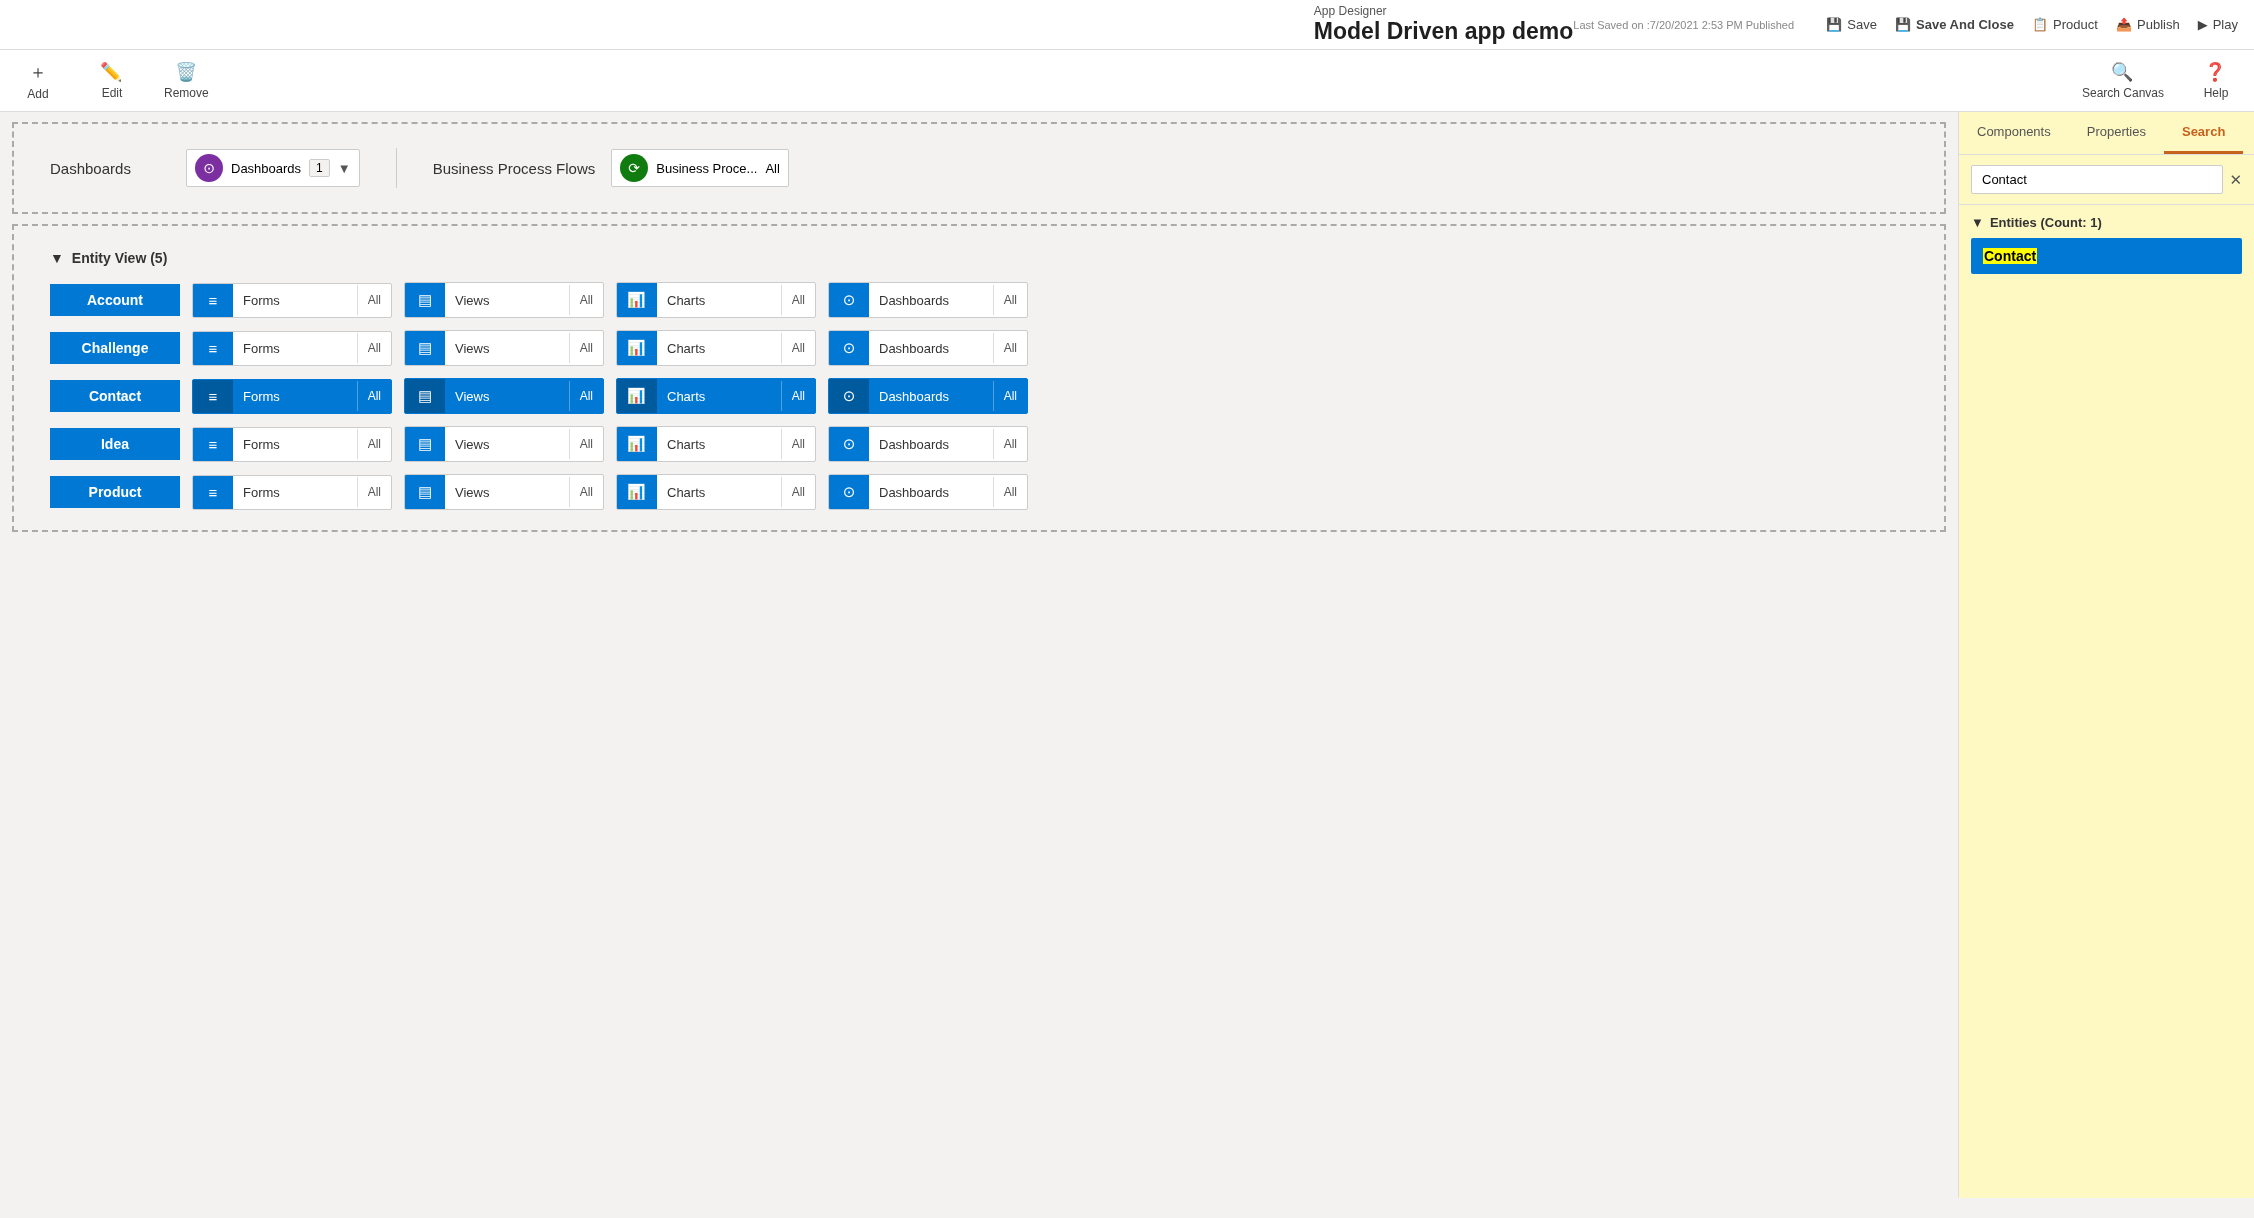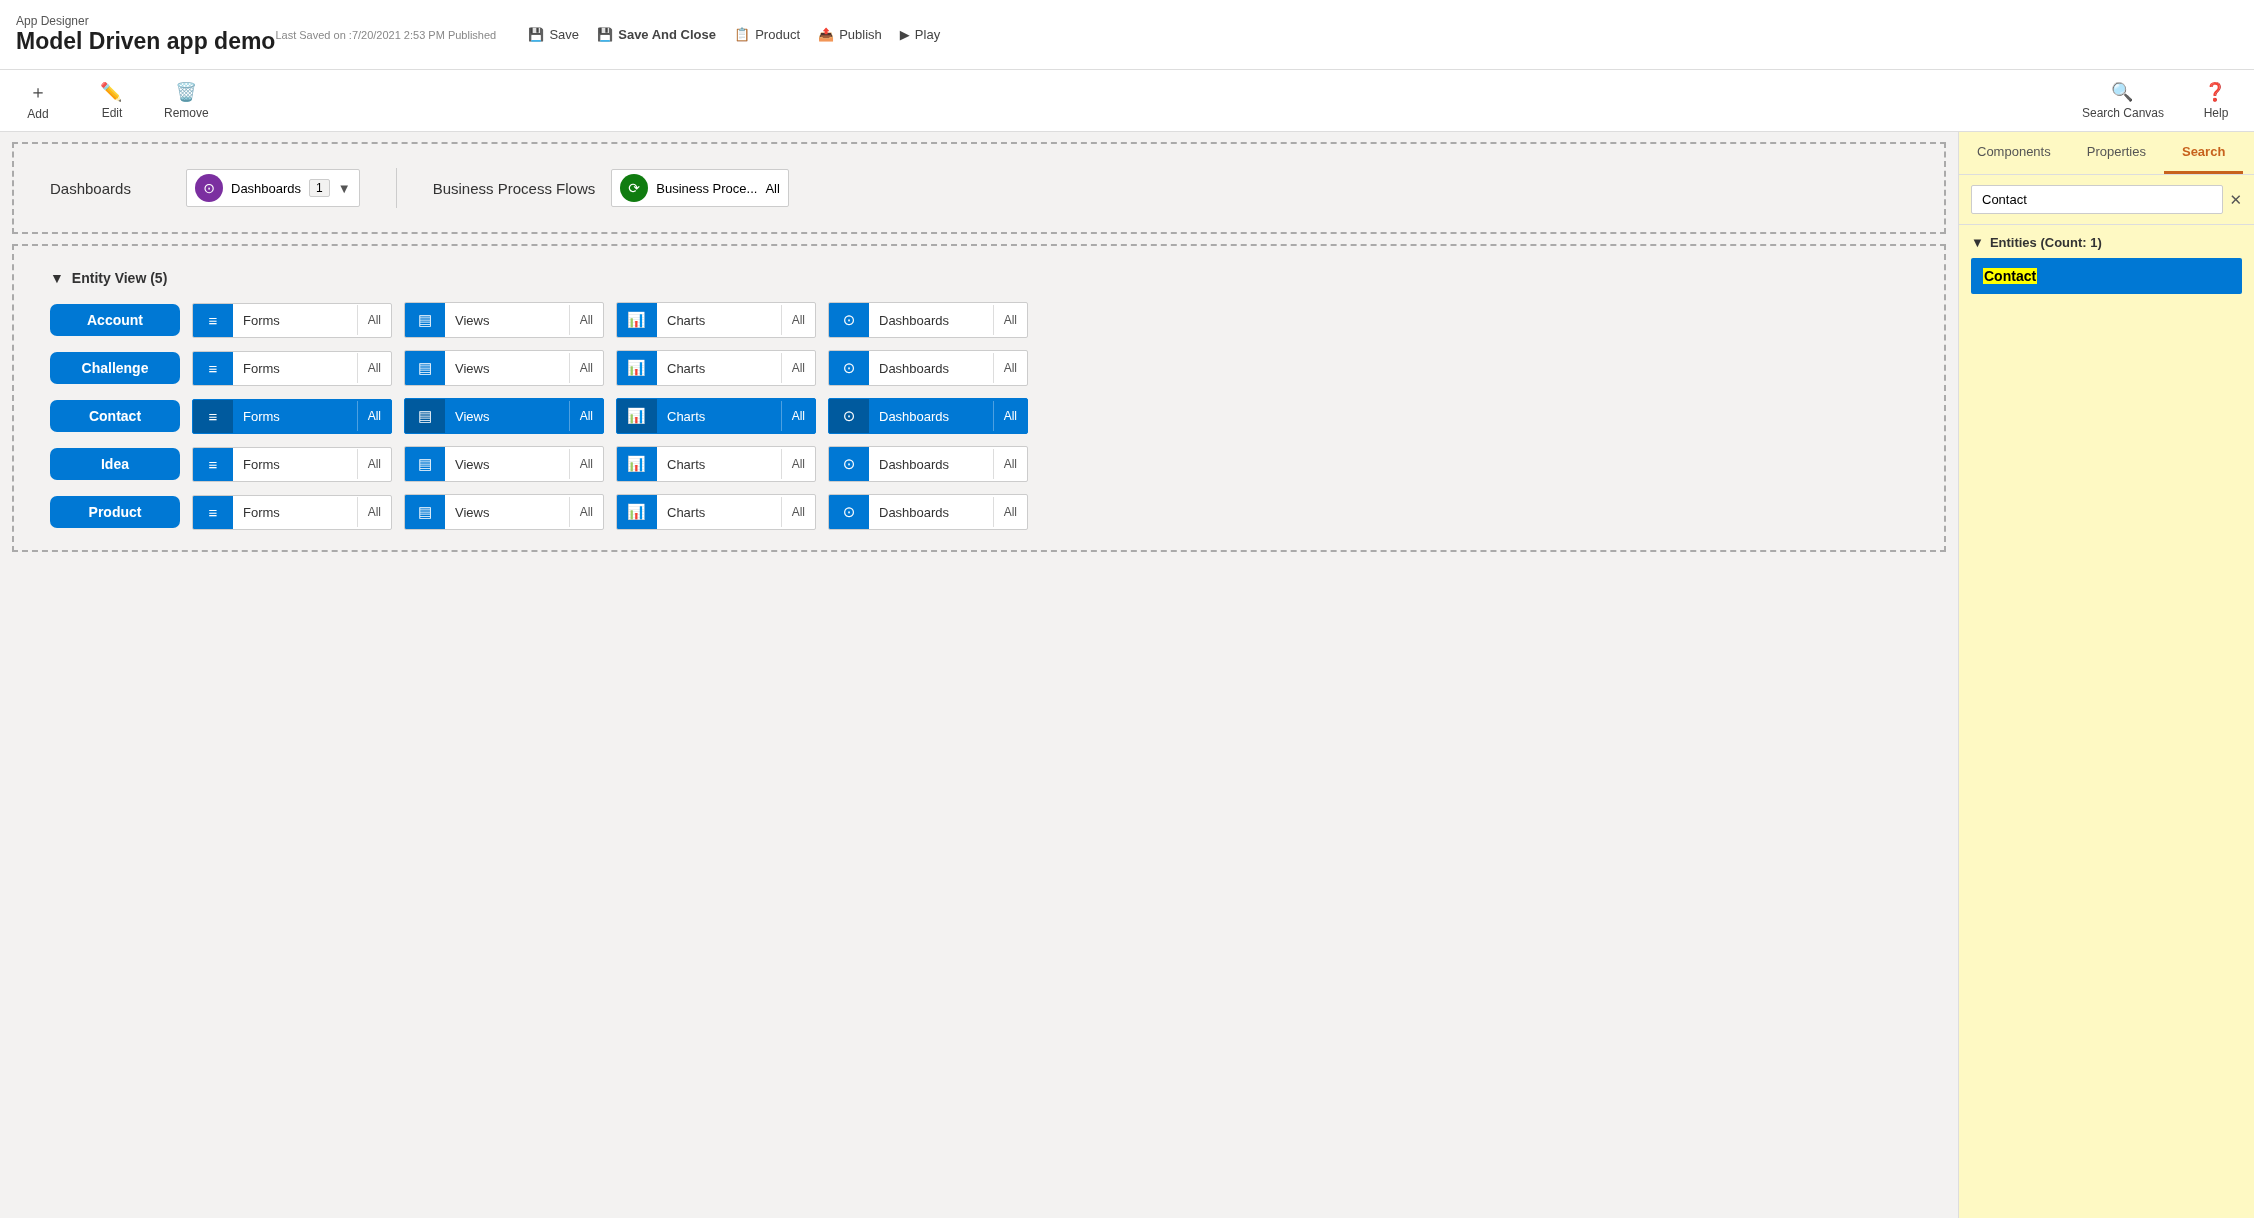--- a/index.html
+++ b/index.html
@@ -4,23 +4,23 @@
   <style>
     * { box-sizing: border-box; margin: 0; padding: 0; }
     body { font-family: 'Segoe UI', sans-serif; font-size: 13px; background: #f3f2f1; overflow: hidden; width: 2254px; height: 1218px; }
 
     
     .top-bar {
       background: #fff;
       border-bottom: 1px solid #ddd;
       display: flex;
       align-items: center;
-      justify-content: flex-start;
+      justify-content: flex-end;
       padding: 6px 16px;
-      height: 70px;
+      height: 50px;
     }
     .top-bar-left .app-label { font-size: 12px; color: #555; }
     .top-bar-left .app-title { font-size: 23px; font-weight: 600; color: #1f1f1f; }
     .top-bar-right { display: flex; align-items: center; gap: 18px; font-size: 13px; color: #555; }
     .top-bar-right .last-saved { font-size: 11px; color: #888; margin-right: 14px; }
     .top-bar-btn { display: flex; align-items: center; gap: 5px; cursor: pointer; color: #444; font-size: 13px; }
     .top-bar-btn.save-close { font-weight: 600; }
 
     
     .toolbar {
@@ -113,21 +113,21 @@
     }
 
     
     .entity-rows { padding: 6px 20px; display: flex; flex-direction: column; gap: 12px; }
     .entity-row { display: flex; align-items: center; gap: 12px; }
 
     .entity-name-btn {
       background: #0078d4;
       color: white;
       border: none;
-      border-radius: 7px;
+      border-radius: 0;
       padding: 8px 14px;
       font-size: 14px;
       font-weight: 600;
       width: 130px;
       text-align: center;
       cursor: pointer;
     }
 
     .component-chip {
       display: flex;

